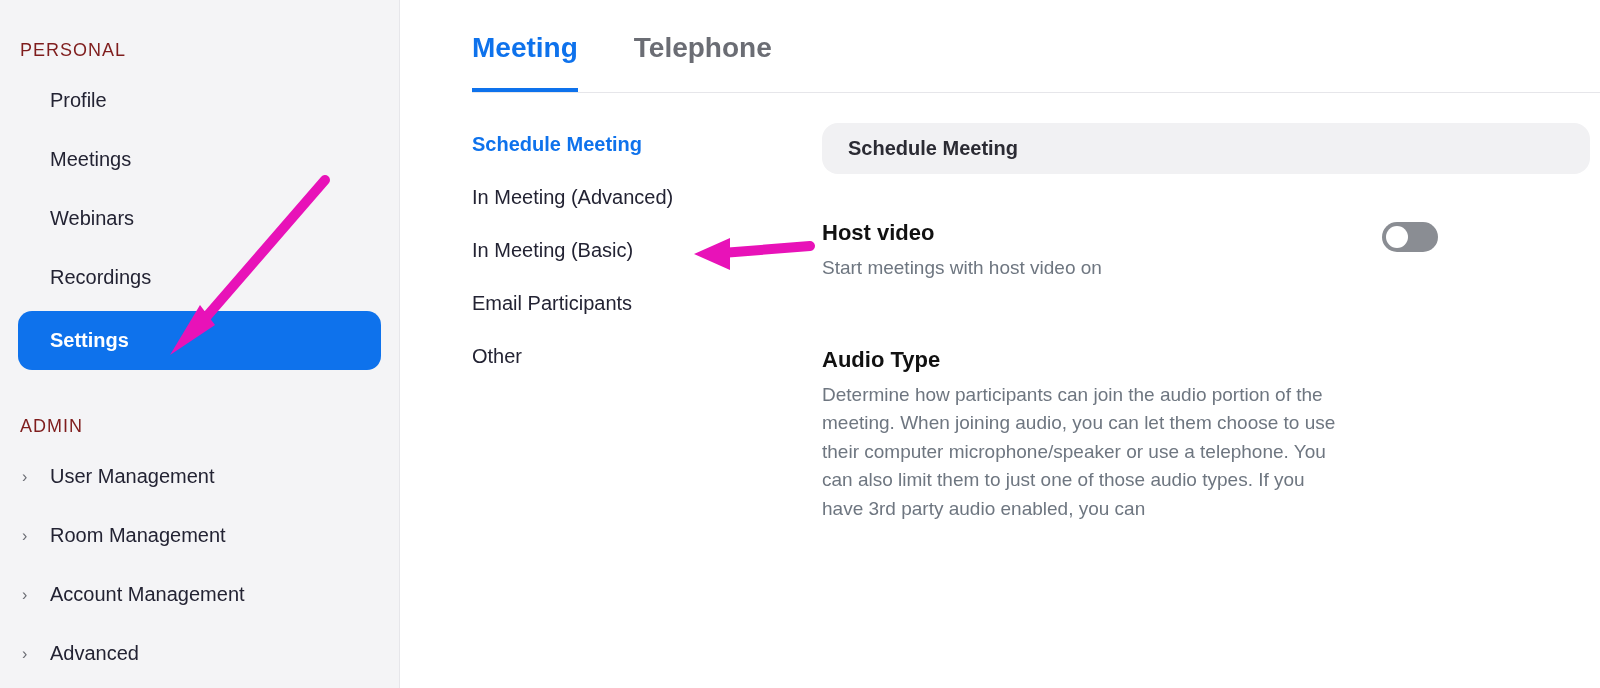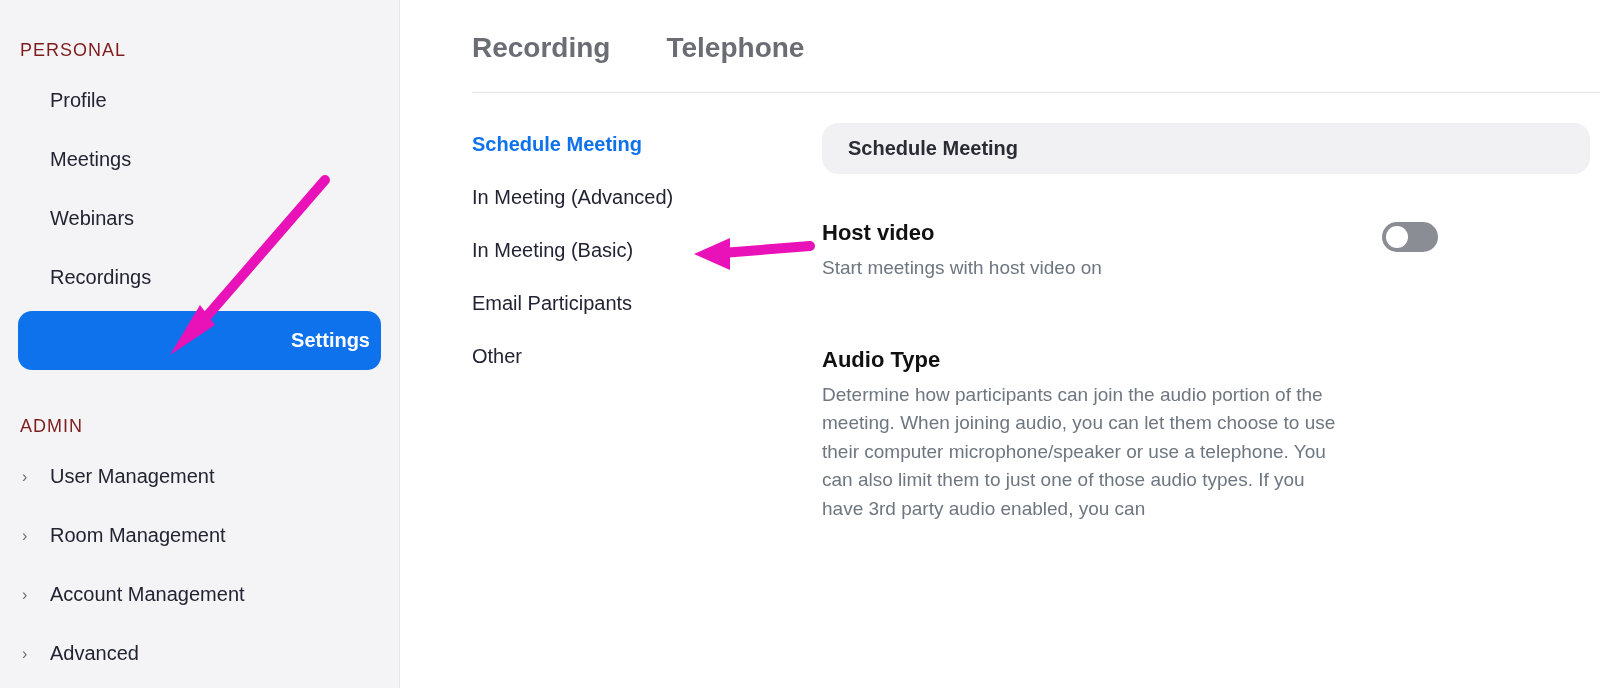--- a/index.html
+++ b/index.html
@@ -51,21 +51,20 @@
     left: 22px; top: 50%; transform: translateY(-50%);
     font-size: 16px; color: #6b6d74;
   }
   .sidebar-item.active {
     background: var(--zoom-blue);
     color: #ffffff;
     font-weight: 600;
     border-radius: 14px;
     margin: 4px 18px;
     padding: 18px 11px 18px 32px;
-    text-align: right;
   }
 
   
   .main {
     flex: 1;
     position: relative;
     padding-left: 72px;
     padding-top: 14px;
   }
 
@@ -199,22 +198,22 @@
   </div>
   <div class="sidebar-item with-chevron">
     <span class="chev">›</span>
     <span>Advanced</span>
   </div>
 </nav>
 
 <main class="main">
 
   <div class="tabs">
-    <div class="tab">
-      <span>Recording</span>
+    <div class="tab active">
+      <span>Meeting</span>
     </div>
     <div class="tab">
       <span>Telephone</span>
     </div>
   </div>
 
   <div class="content">
 
     <div class="subnav">
       <div class="subnav-item active">Schedule Meeting</div>

